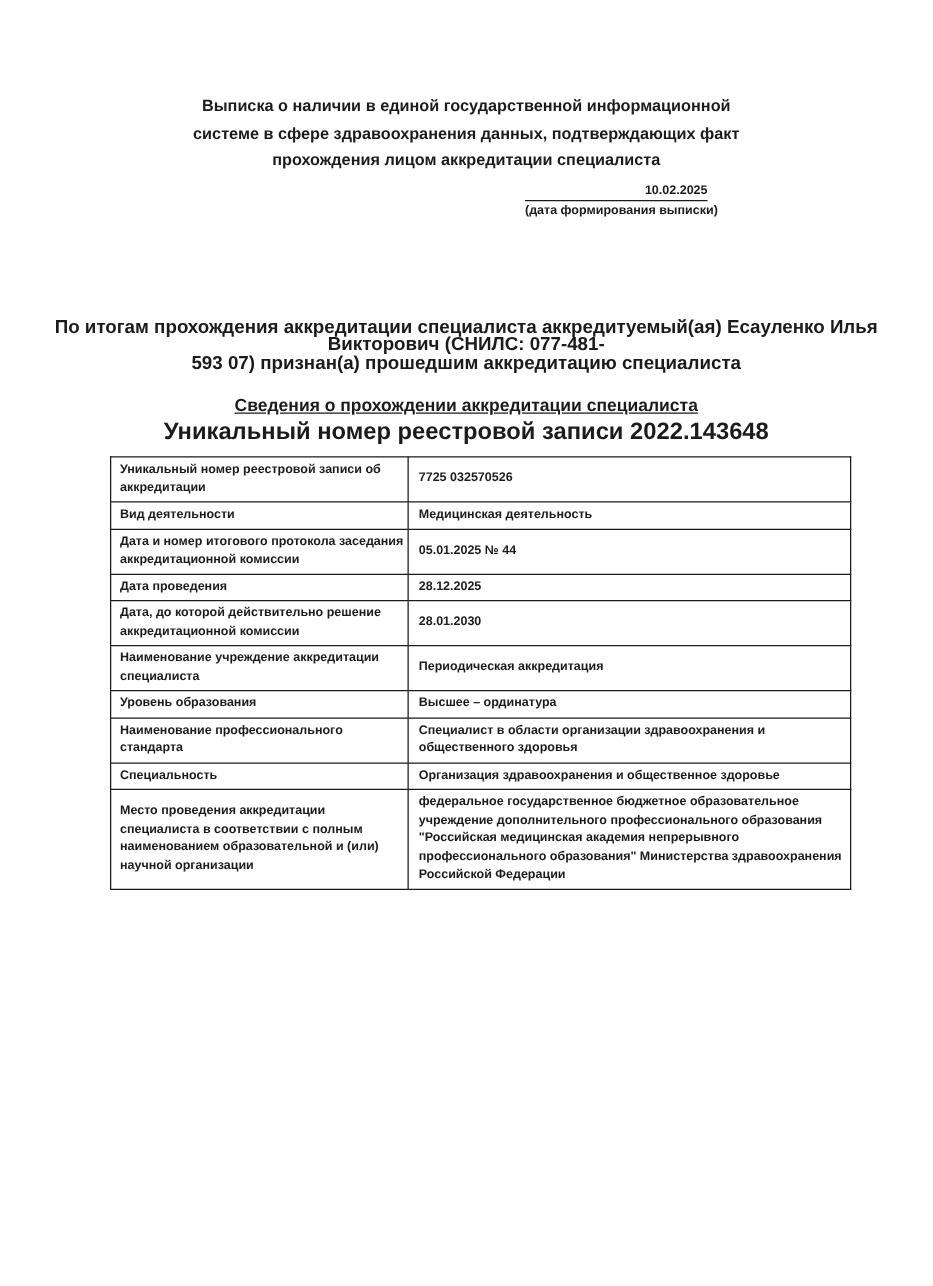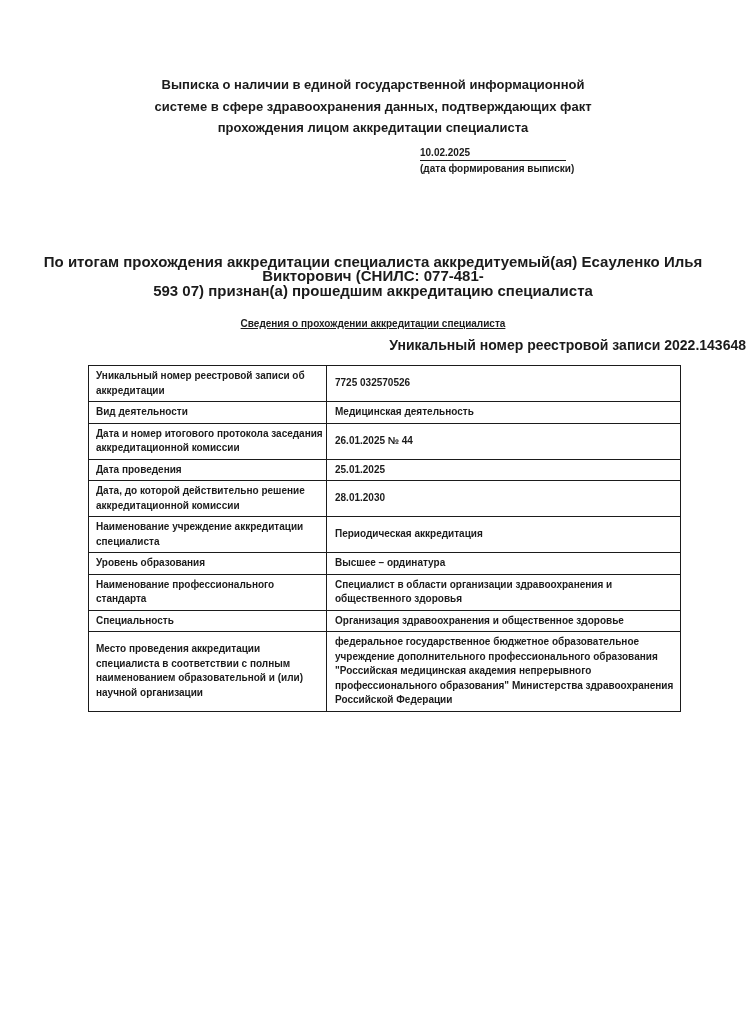--- a/index.html
+++ b/index.html
@@ -23,21 +23,21 @@
     font-size: 13px;
     line-height: 21.5px;
   }
   .doc-title .line { display: block; }
 
   .date-block {
     position: absolute;
     left: 420px;
     top: 146px;
     width: 146px;
-    text-align: left;
+    text-align: right;
   }
   .date-value {
     font-size: 10px;
     line-height: 13px;
     border-bottom: 1.5px solid #1b1b1b;
     padding-bottom: 1px;
   }
   .date-label {
     font-size: 10px;
     line-height: 14px;
@@ -49,28 +49,28 @@
     margin-top: 116px; 
     text-align: center;
     font-size: 15px;
     line-height: 14.5px;
   }
   .intro .line { display: block; }
 
   .section-heading {
     margin-top: 19px;
     text-align: center;
-    font-size: 10px;
+    font-size: 14px;
     line-height: 14px;
     text-decoration: underline;
   }
   .registry-heading {
     margin-top: 6px;
-    text-align: right;
-    font-size: 14px;
+    text-align: center;
+    font-size: 19px;
     line-height: 17px;
   }
 
   table.acc-table {
     border-collapse: collapse;
     margin: 11px 0 0 88px;
     width: 568px;
     table-layout: fixed;
   }
   table.acc-table td {
@@ -120,25 +120,25 @@
         <tr>
           <td class="cell-label">Уникальный номер реестровой записи об аккредитации</td>
           <td class="cell-value">7725 032570526</td>
         </tr>
         <tr>
           <td class="cell-label">Вид деятельности</td>
           <td class="cell-value">Медицинская деятельность</td>
         </tr>
         <tr>
           <td class="cell-label">Дата и номер итогового протокола заседания аккредитационной комиссии</td>
-          <td class="cell-value">26.01.2025 № 44</td>
+          <td class="cell-value">05.01.2025 № 44</td>
         </tr>
         <tr>
           <td class="cell-label">Дата проведения</td>
-          <td class="cell-value">25.01.2025</td>
+          <td class="cell-value">28.12.2025</td>
         </tr>
         <tr>
           <td class="cell-label">Дата, до которой действительно решение аккредитационной комиссии</td>
           <td class="cell-value">28.01.2030</td>
         </tr>
         <tr>
           <td class="cell-label">Наименование учреждение аккредитации специалиста</td>
           <td class="cell-value">Периодическая аккредитация</td>
         </tr>
         <tr>

